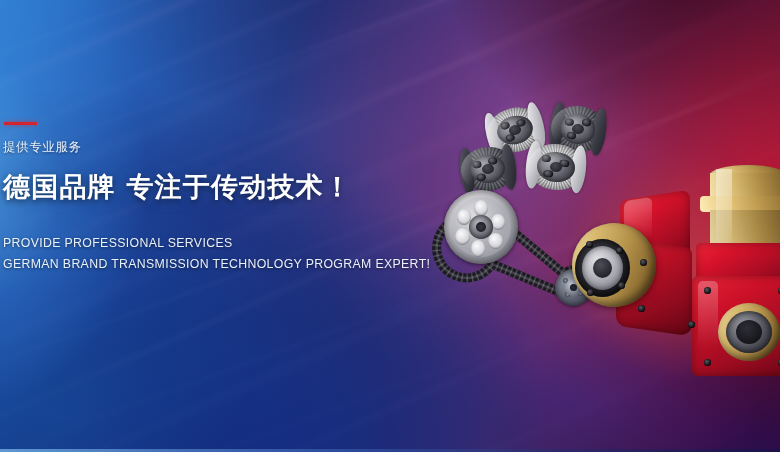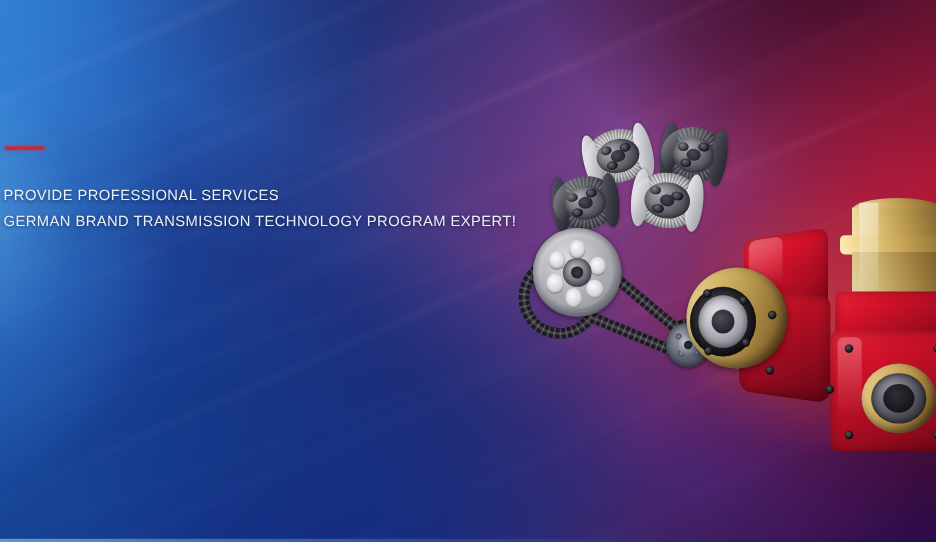--- a/index.html
+++ b/index.html
@@ -483,20 +483,22 @@
            background:radial-gradient(circle at 38% 34%,#9a9aa4,#4a4a54 60%,#1c1c22);
            box-shadow:inset 0 0 6px rgba(0,0,0,.75);"></div>
       <div style="position:absolute;left:50px;top:157px;width:26px;height:24px;border-radius:50%;
            background:radial-gradient(circle at 42% 36%,#2e2e36,#0b0b0f);"></div>
     </div>
 
   </div>
 
   <div class="copy">
     <div class="accent-rule"></div>
+    <div class="kicker">提供专业服务</div>
+    <div class="headline">德国品牌 专注于传动技术！</div>
     <div class="sub-en">
       <div>PROVIDE PROFESSIONAL SERVICES</div>
       <div>GERMAN BRAND TRANSMISSION TECHNOLOGY PROGRAM EXPERT!</div>
     </div>
   </div>
 
   <div class="bottom-strip"></div>
 </div>
 
 </body></html>

